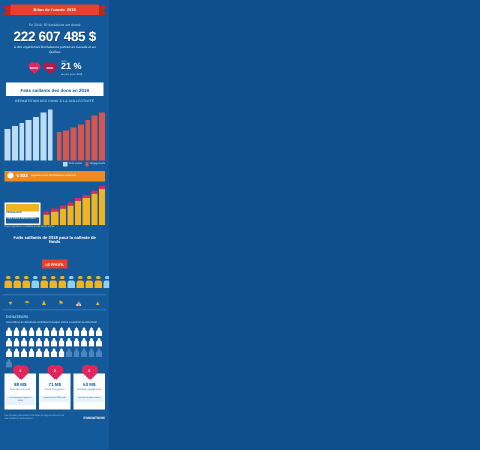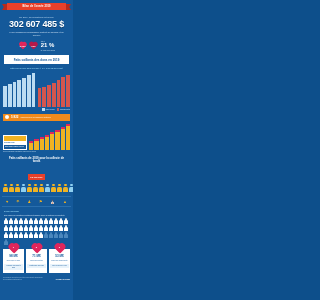--- a/index.html
+++ b/index.html
@@ -128,21 +128,21 @@
   <div class="banner-wrap">
     <div class="ribbon-tail-l"></div>
     <div class="ribbon-tail-r"></div>
     <div class="ribbon">
       <span class="ribbon-text">Bilan de l'année 2019</span>
     </div>
   </div>
 
   <div class="hero">
     <div class="hero-kicker">En 2019, 82 fondations ont donné</div>
-    <div class="hero-number">302 607 485 $</div>
+    <div class="hero-number">222 607 485 $</div>
     <div class="hero-sub">à des organismes bienfaisance partout au Canada et au Québec</div>
   </div>
 
   <div class="pct-row">
     <div class="hearts">
       <div class="heart">
         <span>DONS</span>
       </div>
       <div class="heart dark">
         <span>AIDE</span>

